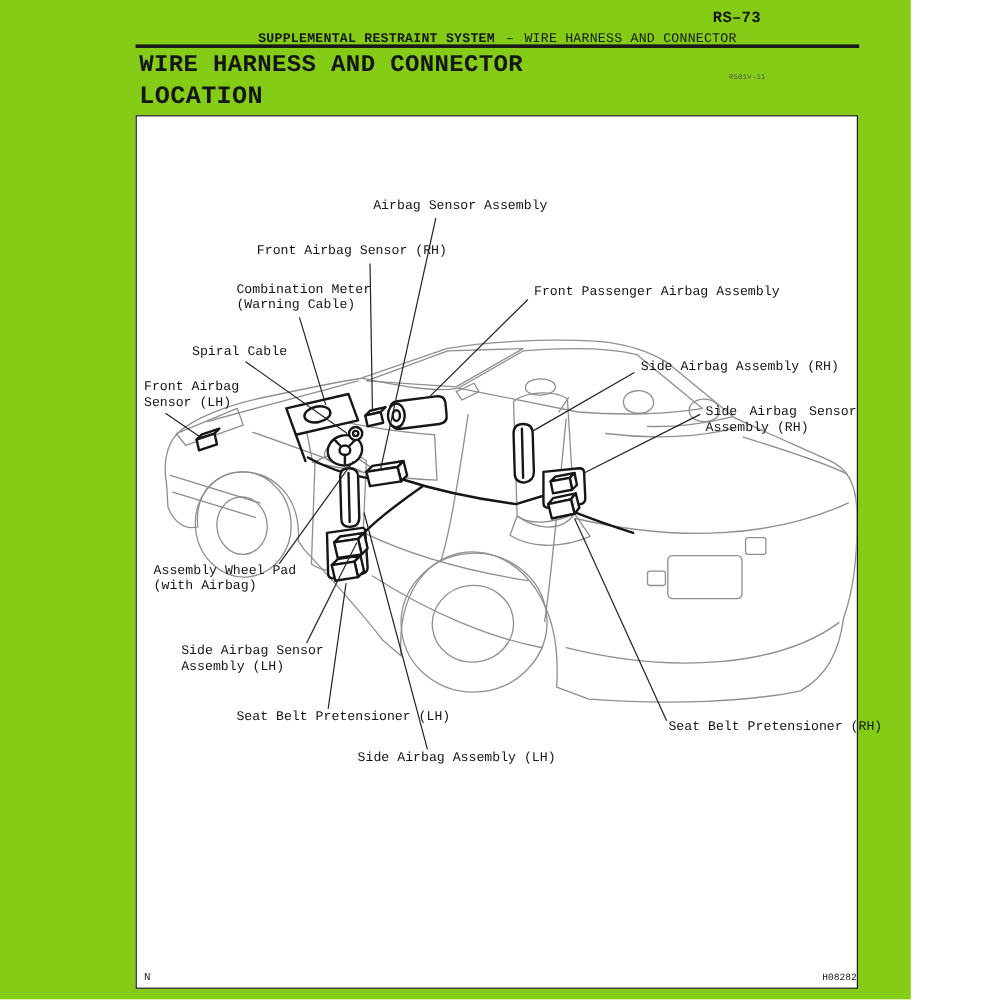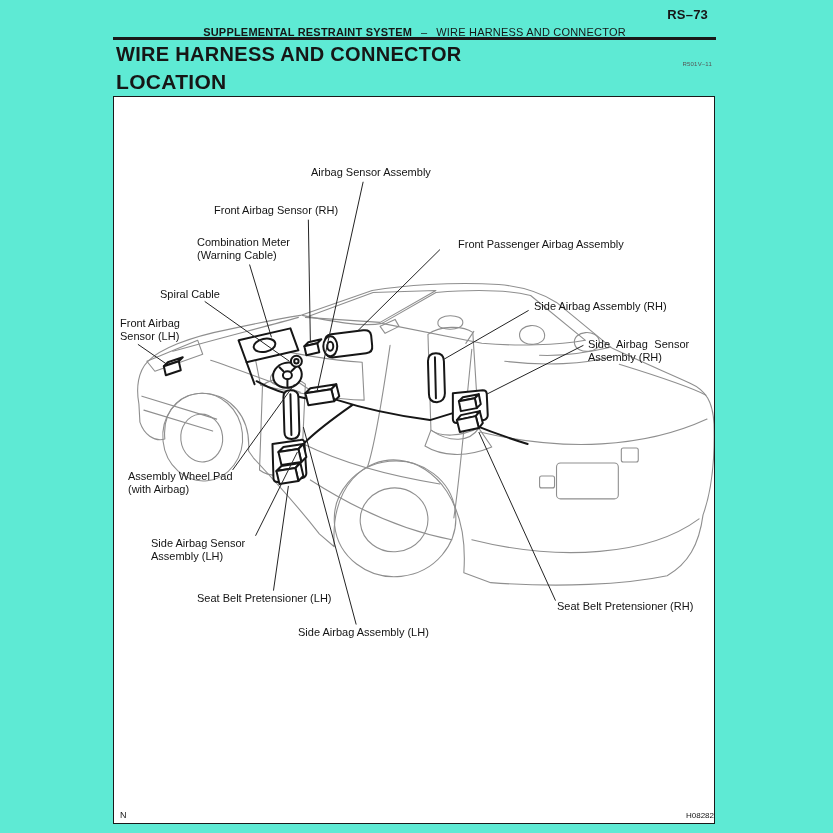--- a/index.html
+++ b/index.html
@@ -1,17 +1,17 @@
 <!DOCTYPE html>
 <html><head>
 <meta charset="utf-8">
 <style>
   html,body{margin:0;padding:0;background:#fff;}
-  .page{position:relative;width:833px;height:833px;background:#5eead4;
-        font-family:Liberation Sans, sans-serif;color:#161616;overflow:hidden;}
+  .page{position:relative;width:759px;height:833px;background:#84cc16;
+        font-family:Liberation Mono, monospace;color:#161616;overflow:hidden;}
   .page-number{position:absolute;top:7px;right:125px;font-size:13px;font-weight:bold;letter-spacing:.2px;}
   .header-strip{position:absolute;top:22px;left:113px;width:603px;text-align:center;white-space:nowrap;}
   .hs-section{font-size:11px;font-weight:bold;letter-spacing:.2px;margin-top:17px;}
   .hs-sep{font-size:11px;margin:0 9px;}
   .hs-chapter{font-size:11px;letter-spacing:.2px;}
   .head-rule{position:absolute;top:37px;left:113px;width:603px;height:2.5px;background:#1a1a1a;}
   .doc-title{position:absolute;top:43px;left:116px;font-size:20px;font-weight:bold;letter-spacing:.3px;}
   .fig-code{position:absolute;top:61px;right:121px;font-size:6px;color:#555;letter-spacing:.2px;}
   .doc-subtitle{position:absolute;top:70px;left:116px;font-size:21px;font-weight:bold;letter-spacing:.3px;}
   .figure-box{position:absolute;left:113px;top:96px;width:602px;height:728px;
@@ -180,21 +180,21 @@
         <div>Combination Meter</div>
         <div>(Warning Cable)</div>
       </div>
       <div class="fig-label" style="left: 46px; top: 191px;">
         <div>Spiral Cable</div>
       </div>
       <div class="fig-label" style="left: 6px; top: 220px;">
         <div>Front Airbag</div>
         <div>Sensor (LH)</div>
       </div>
-      <div class="fig-label" style="left: 344px; top: 141px;">
+      <div class="fig-label" style="left: 331px; top: 141px;">
         <div>Front Passenger Airbag Assembly</div>
       </div>
       <div class="fig-label" style="left: 420px; top: 203px;">
         <div>Side Airbag Assembly (RH)</div>
       </div>
       <div class="fig-label" style="left: 474px; top: 241px;">
         <div class="jline">Side Airbag Sensor</div>
         <div>Assembly (RH)</div>
       </div>
       <div class="fig-label" style="left: 14px; top: 373px;">

